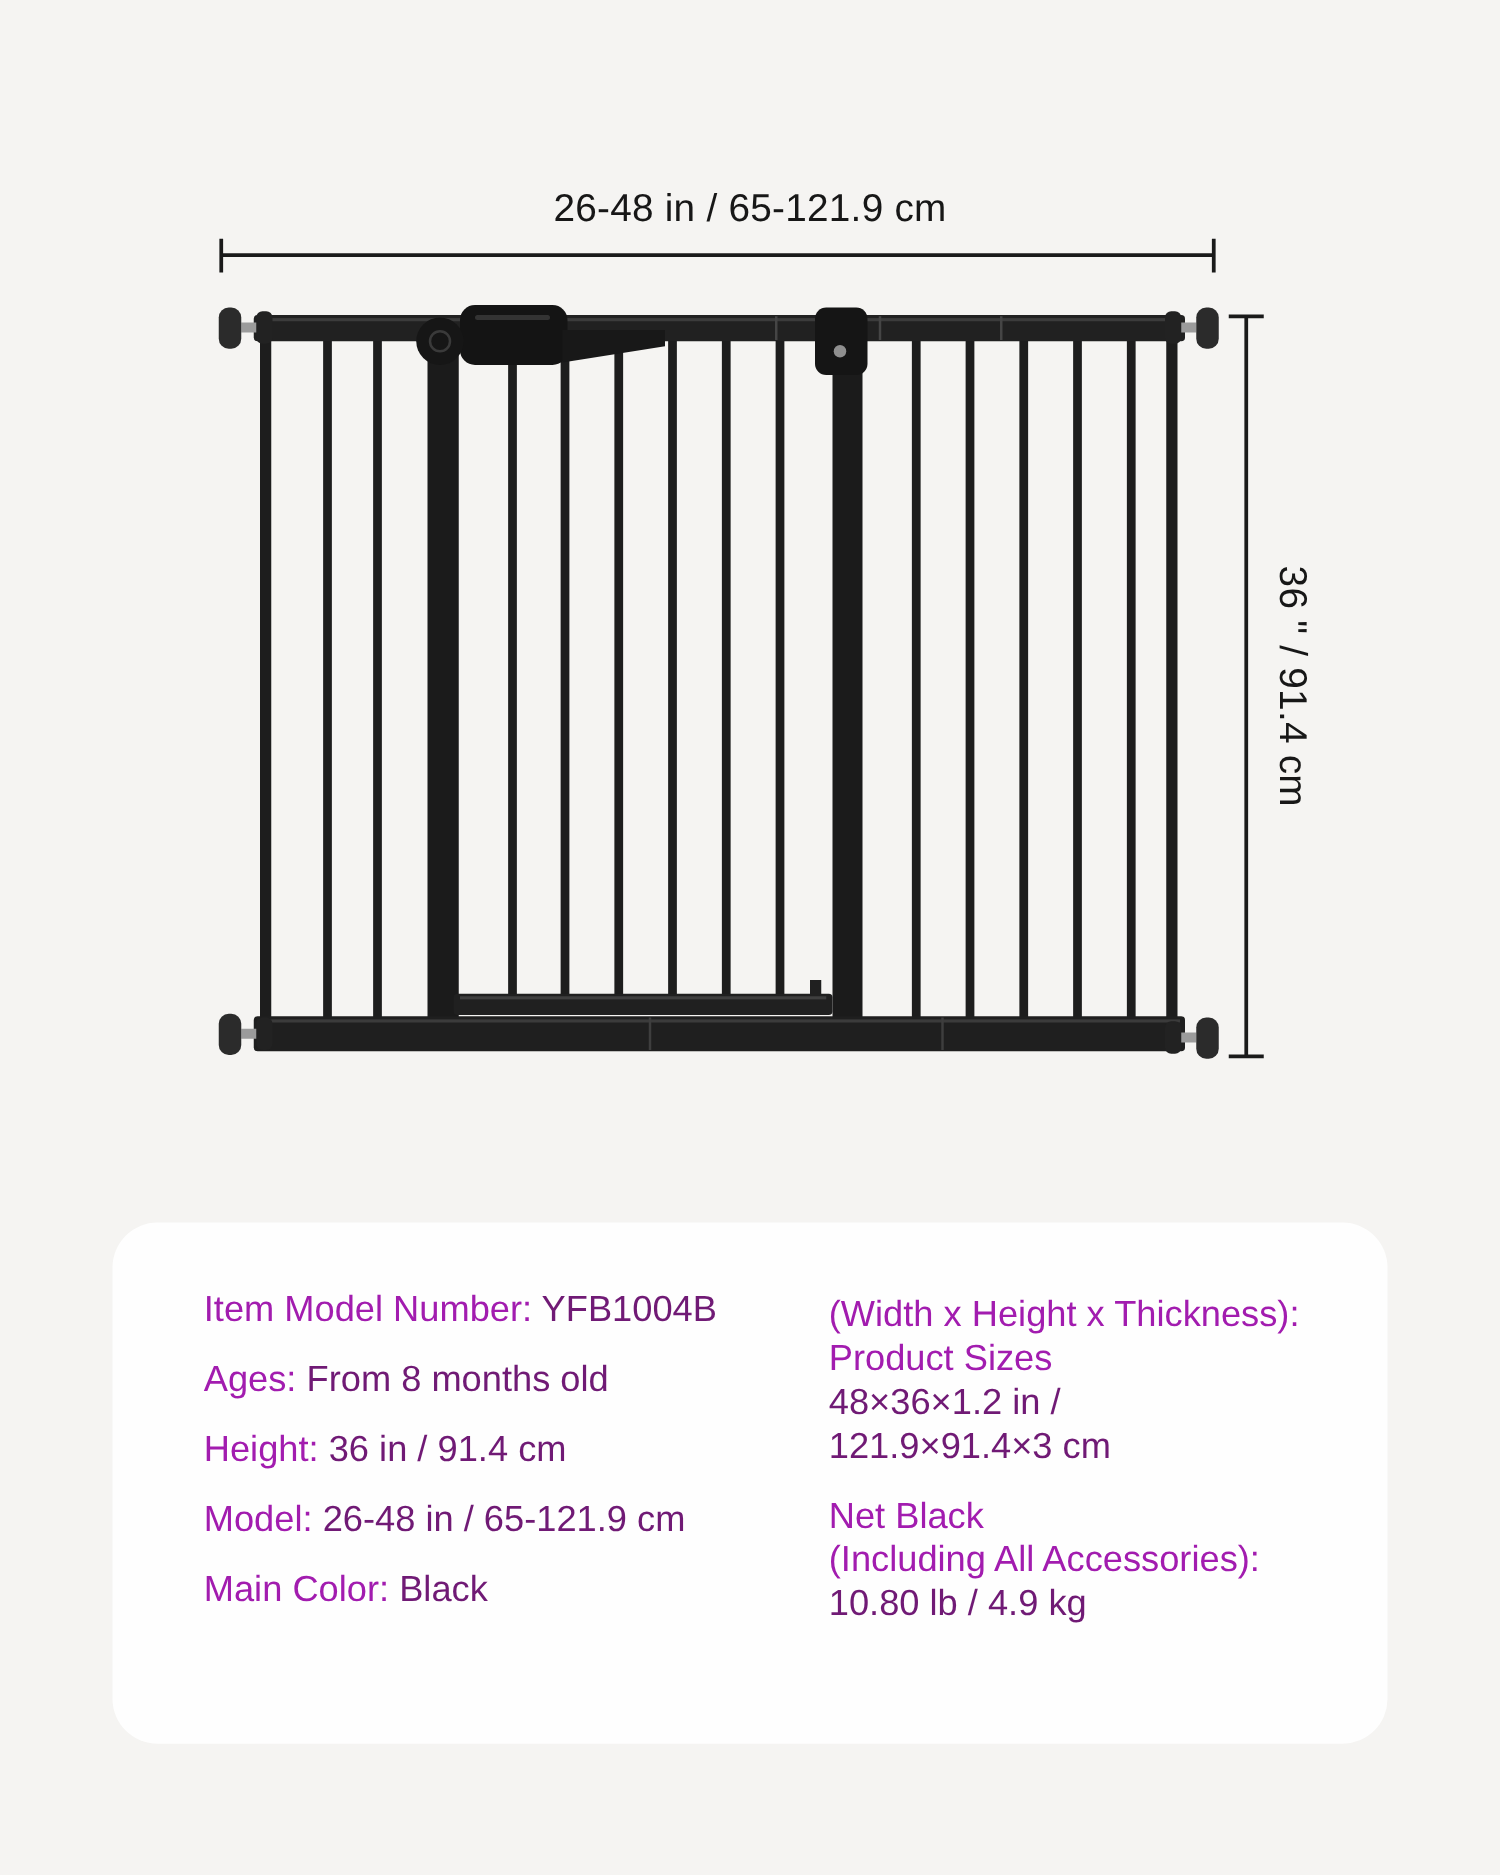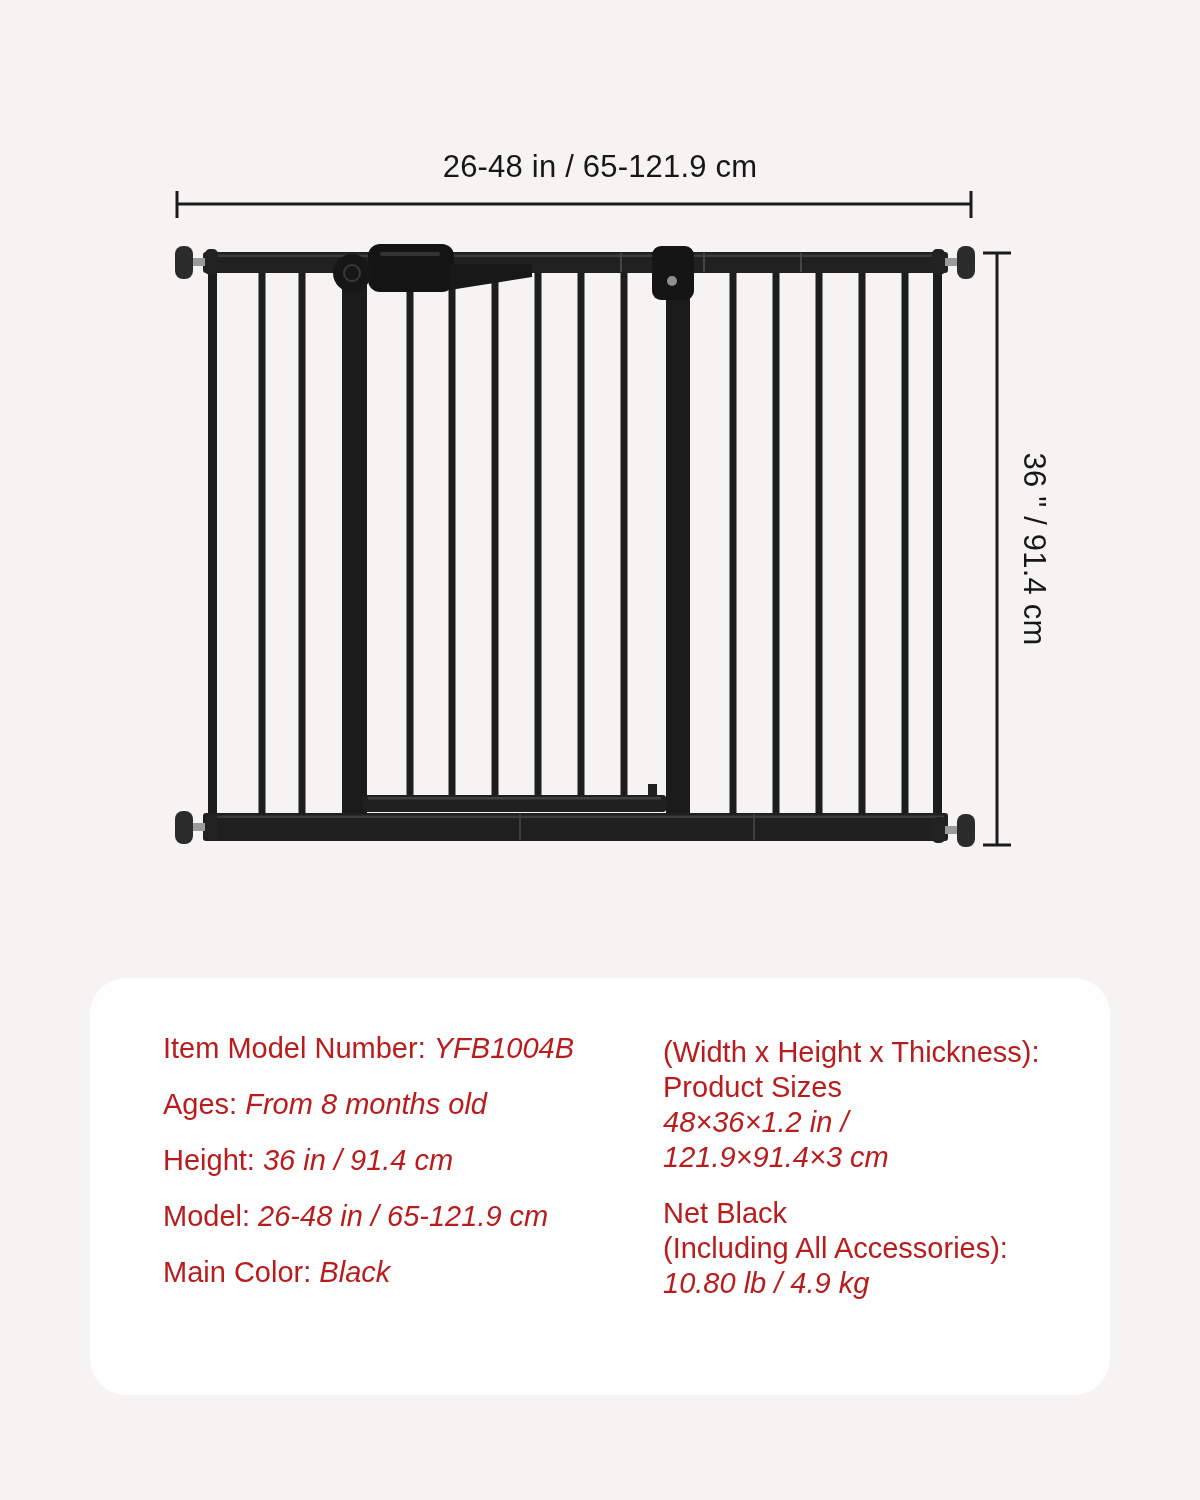--- a/index.html
+++ b/index.html
@@ -23,22 +23,22 @@
     position:absolute;left:90px;top:978px;width:1020px;height:417px;
     background:#FEFEFE;border-radius:36px;
   }
   .spec-left{
     position:absolute;left:73px;top:53px;display:flex;flex-direction:column;
     gap:22px;font-size:29px;
   }
   .spec-row{line-height:34px;white-space:nowrap;}
   .spec-right{position:absolute;left:573px;top:57px;font-size:29px;line-height:35px;}
   .spec-block{margin-bottom:21px;}
-  .lbl{color:#b91c1c;}
-  .val{color:#b91c1c;font-style:italic;}
+  .lbl{color:#a21caf;}
+  .val{color:#701a75;}
 </style>
 </head>
 <body>
 
 <div class="stage">
 
   <div class="width-label">26-48 in / 65-121.9 cm</div>
 
   <svg class="diagram-art" width="1200" height="960" viewBox="0 0 1200 960">
 

